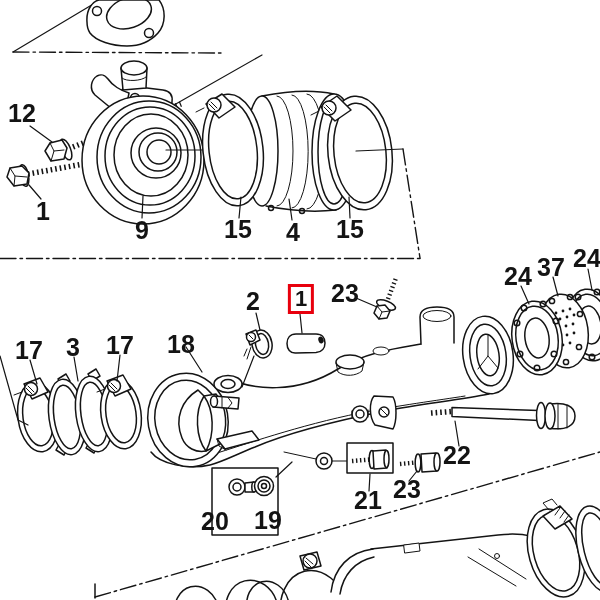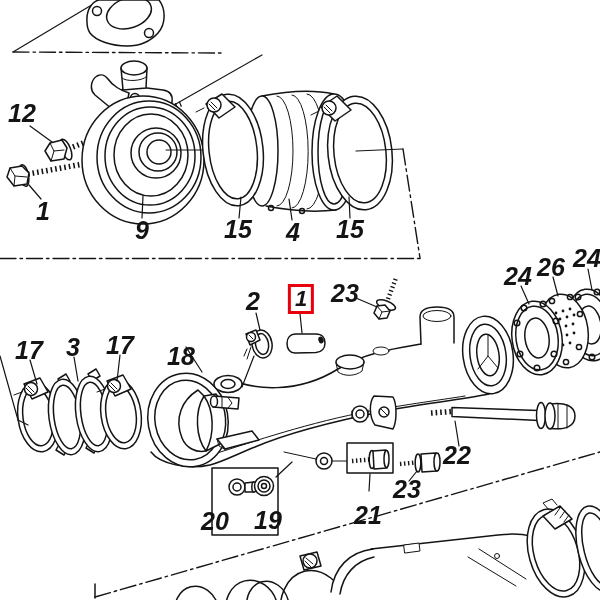--- a/index.html
+++ b/index.html
@@ -1,17 +1,17 @@
 <!DOCTYPE html>
 <html><head>
 <meta charset="utf-8">
 <style>
   html,body{margin:0;padding:0;background:#fff;}
   #stage{position:relative;width:600px;height:600px;background:#ffffff;overflow:hidden;
-         font-family:"Liberation Sans",sans-serif;font-style:italic;}
+         font-family:"Liberation Sans",sans-serif;}
   #diagram-svg{position:absolute;left:0;top:0;}
   #diagram-svg path,#diagram-svg ellipse,#diagram-svg circle,#diagram-svg line,#diagram-svg rect{
       stroke:#141414;stroke-width:1.5;fill:none;stroke-linejoin:round;stroke-linecap:round;}
   #diagram-svg .w{fill:#ffffff;}
   #diagram-svg .wNS{fill:#ffffff;stroke:none;}
   #diagram-svg .thin{stroke-width:1;}
   #diagram-svg .ld{stroke-width:1.2;}
   #diagram-svg .thr{stroke-width:5.5;stroke-dasharray:1.6 3;stroke-linecap:butt;}
   #diagram-svg .thr2{stroke-width:4.5;stroke-dasharray:1.4 2.6;stroke-linecap:butt;}
   #diagram-svg .dashdot{stroke-dasharray:16 4 2.5 4;stroke-width:1.4;}
@@ -318,25 +318,25 @@
 <span class="callout" style="left:22px;top:113px">12</span>
 <span class="callout" style="left:43px;top:211px">1</span>
 <span class="callout" style="left:142px;top:230px">9</span>
 <span class="callout" style="left:238px;top:229px">15</span>
 <span class="callout" style="left:293px;top:232px">4</span>
 <span class="callout" style="left:350px;top:229px">15</span>
 <span class="callout" style="left:253px;top:301px">2</span>
 <span class="callout boxed" style="left:301px;top:299px">1</span>
 <span class="callout" style="left:345px;top:293px">23</span>
 <span class="callout" style="left:518px;top:276px">24</span>
-<span class="callout" style="left:551px;top:267px">26</span>
+<span class="callout" style="left:551px;top:267px">37</span>
 <span class="callout" style="left:587px;top:258px">24</span>
 <span class="callout" style="left:29px;top:350px">17</span>
 <span class="callout" style="left:73px;top:347px">3</span>
 <span class="callout" style="left:120px;top:345px">17</span>
-<span class="callout" style="left:181px;top:356px">18</span>
+<span class="callout" style="left:181px;top:344px">18</span>
 <span class="callout" style="left:457px;top:455px">22</span>
-<span class="callout" style="left:368px;top:515px">21</span>
+<span class="callout" style="left:368px;top:500px">21</span>
 <span class="callout" style="left:407px;top:489px">23</span>
 <span class="callout" style="left:215px;top:521px">20</span>
 <span class="callout" style="left:268px;top:520px">19</span>
 
 </div>
 
 </body></html>

